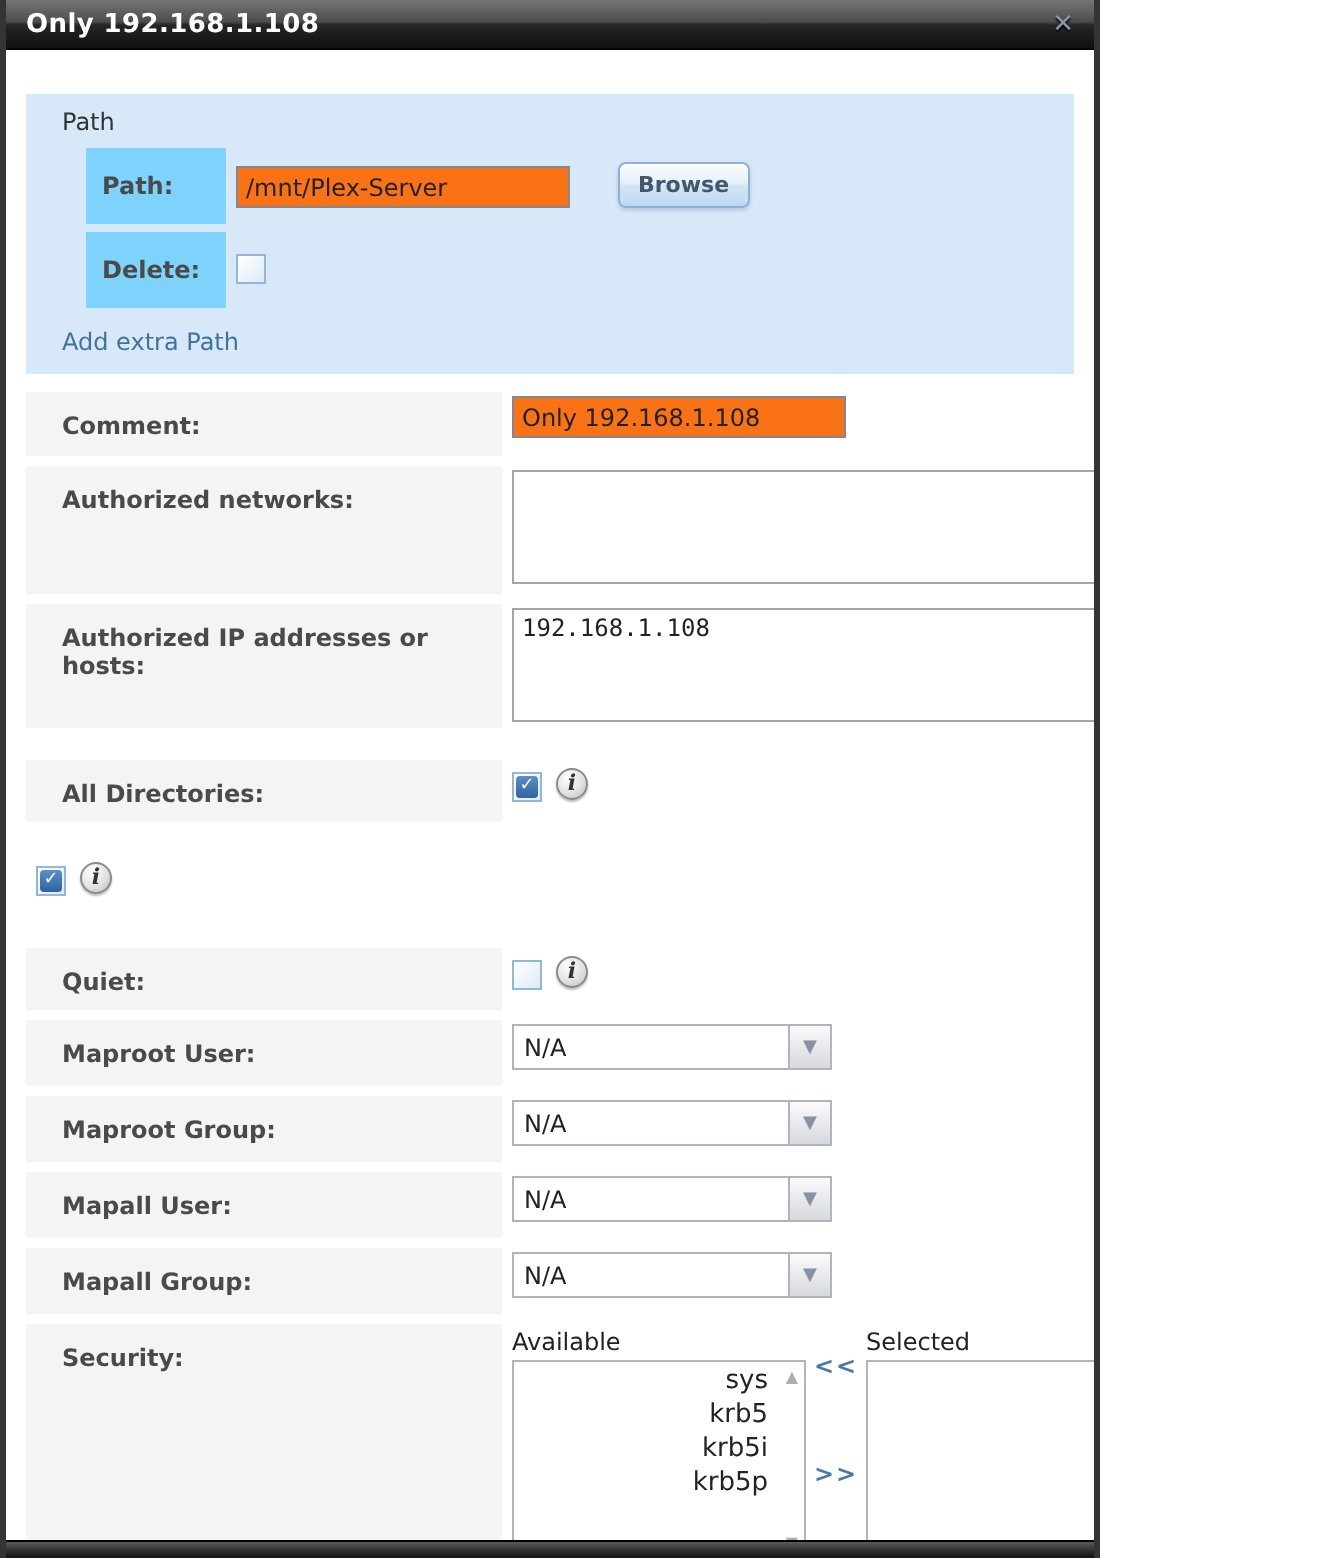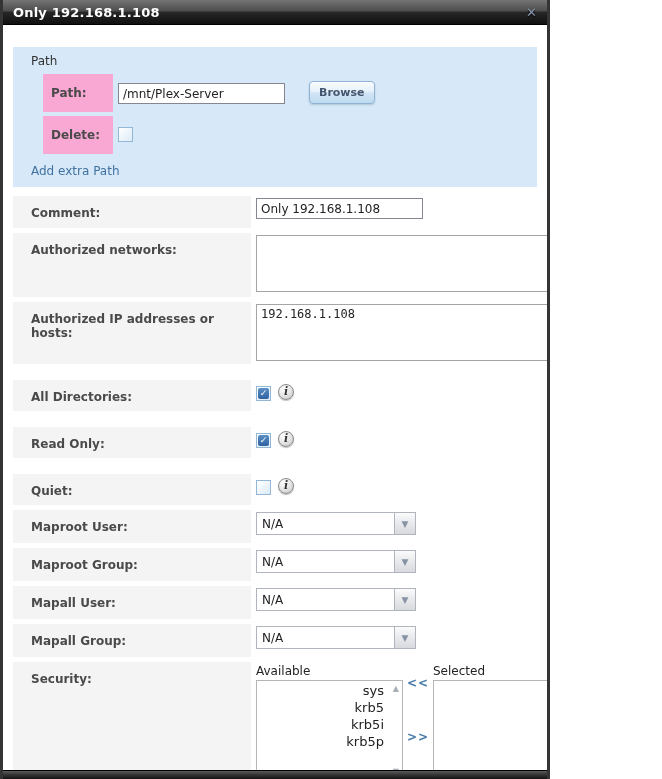--- a/index.html
+++ b/index.html
@@ -23,29 +23,29 @@
 
   .content{ padding:22px 10px 0 10px; }
 
   
   .fieldset{
     background:#d7e9f9; padding:7px 10px 8px 18px; margin-bottom:9px;
   }
   .fieldset .legend{ font-size:12px; color:#333; margin-bottom:6px; }
   .f-row{ display:flex; align-items:flex-start; margin-left:12px; margin-bottom:4px; }
   .f-label{
-    width:70px; background:#f9a8d4; font-weight:bold; color:#4a4a4a;
+    width:70px; background:#7dd3fc; font-weight:bold; color:#4a4a4a;
     font-size:12px; padding:12px 6px 12px 8px;
   }
   .f-field{ margin-left:5px; padding-top:9px; display:flex; align-items:center; }
   .f-field.cb{ padding-top:11px; }
   .add-link{ display:inline-block; margin-top:6px; color:#41729f; font-size:12px; cursor:pointer; }
 
   input.text{
-    border:1px solid #828790; background:#ffffff; height:21px; width:167px;
+    border:1px solid #828790; background:#f97316; height:21px; width:167px;
     font-family:"DejaVu Sans","Liberation Sans",sans-serif; font-size:12px; padding:2px 4px; color:#222;
   }
   .browse-wrap{ margin-left:24px; margin-top:-3px; }
 
   
   .btn{
     display:inline-block; border:1px solid #8fb1d4; border-radius:4px;
     background:linear-gradient(180deg,#f8fcfe 0%,#e6f1fa 45%,#d2e5f5 52%,#bedaf0 100%);
     color:#44566e; font-weight:bold; font-size:12px; padding:5px 12px;
     font-family:inherit; cursor:pointer; box-shadow:0 1px 2px rgba(60,90,120,.25), inset 0 1px 0 #fff;
@@ -194,21 +194,20 @@
       <div class="row-label">All Directories:</div>
       <div class="row-field">
         <span class="checkbox checked">
           <span class="mark">✓</span>
         </span>
         <span class="info after-cb">i</span>
       </div>
     </div>
 
     <div class="row h31 cbrow">
-      <div class="row-label">Read Only:</div>
       <div class="row-field">
         <span class="checkbox checked">
           <span class="mark">✓</span>
         </span>
         <span class="info after-cb">i</span>
       </div>
     </div>
 
     <div class="row h31 cbrow">
       <div class="row-label">Quiet:</div>

